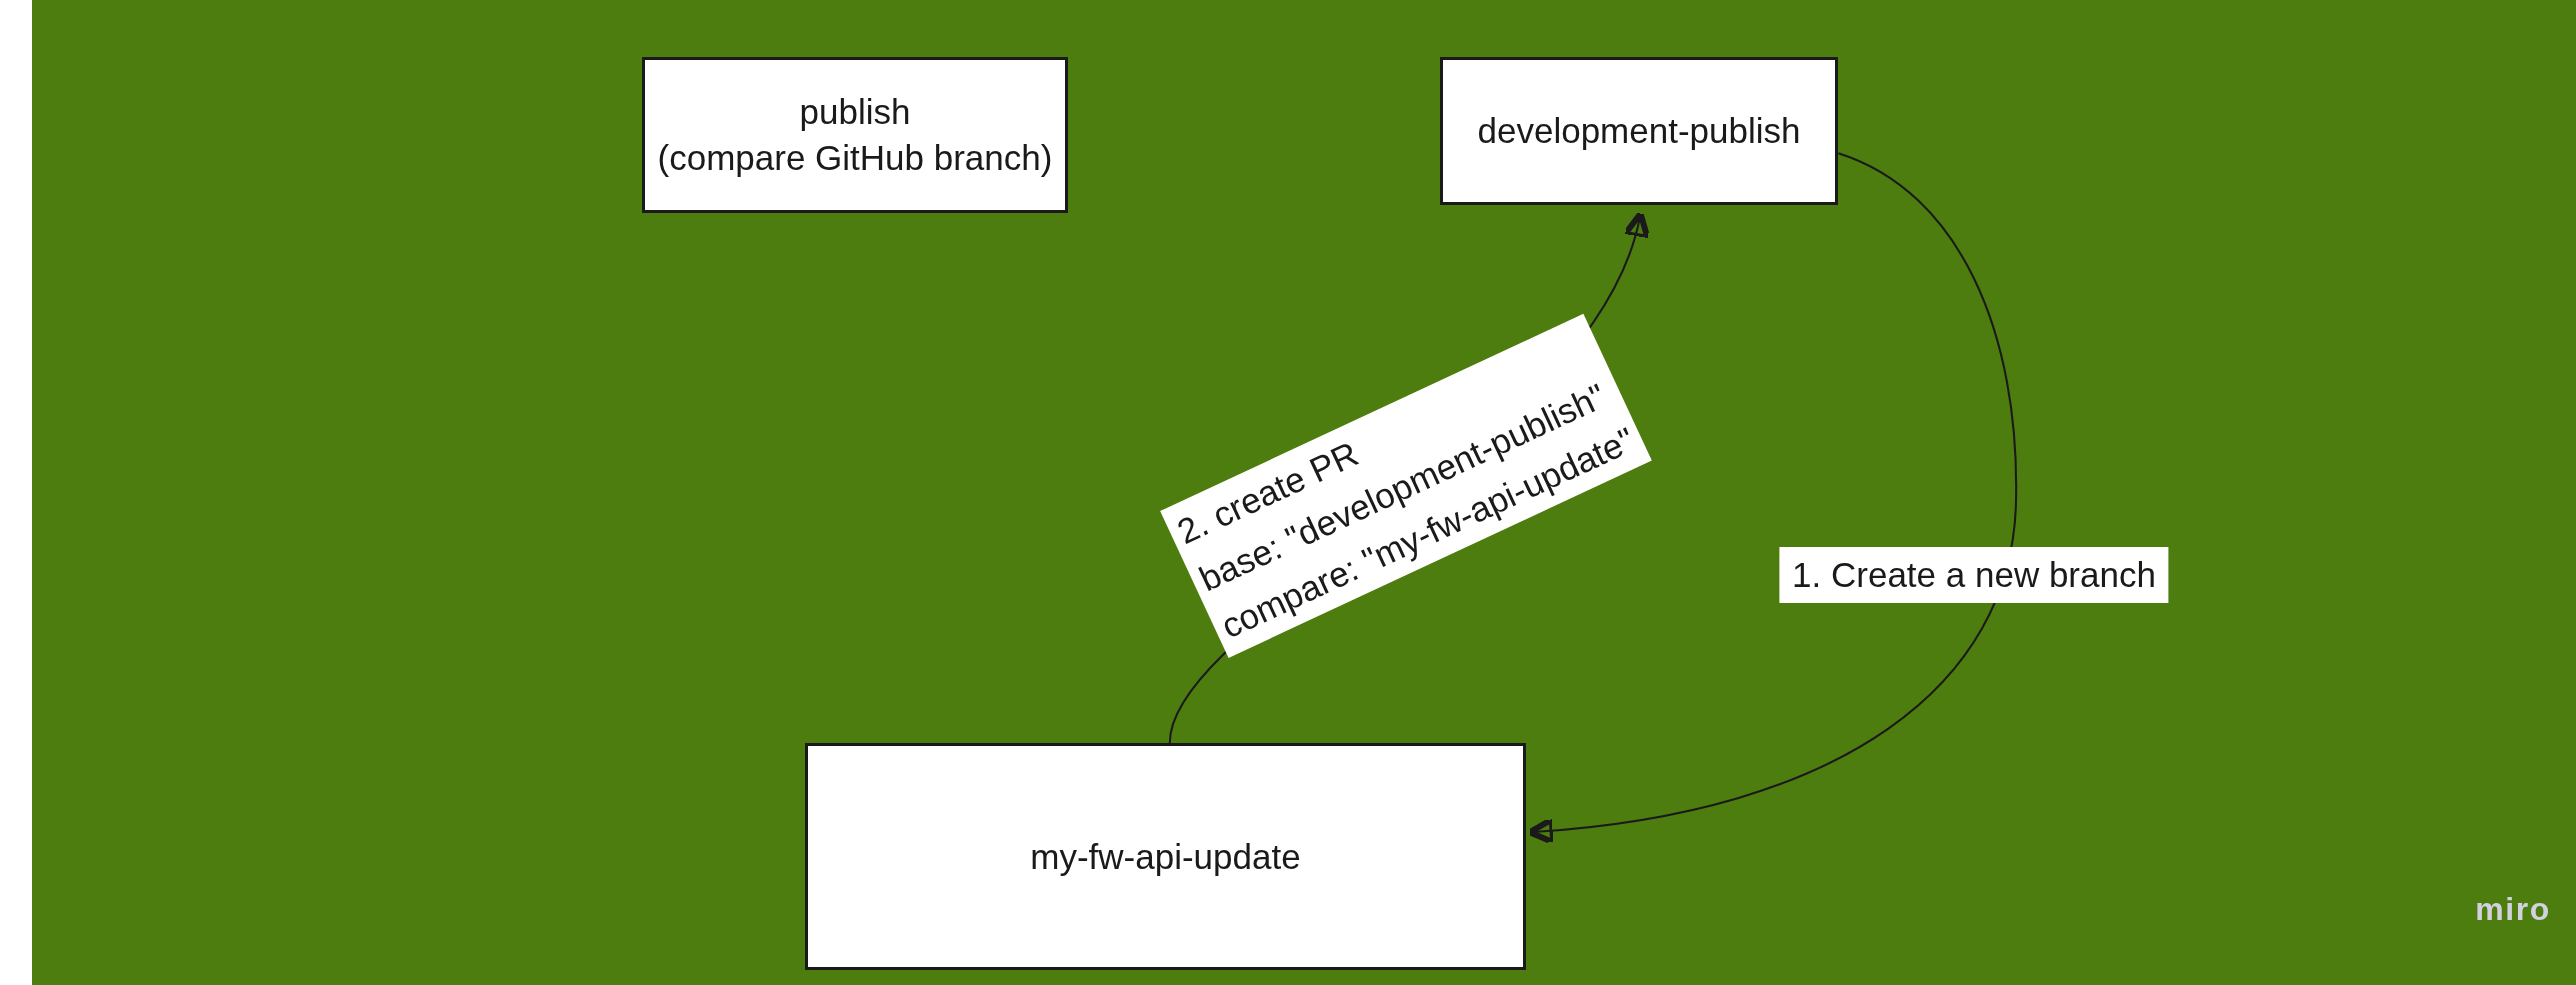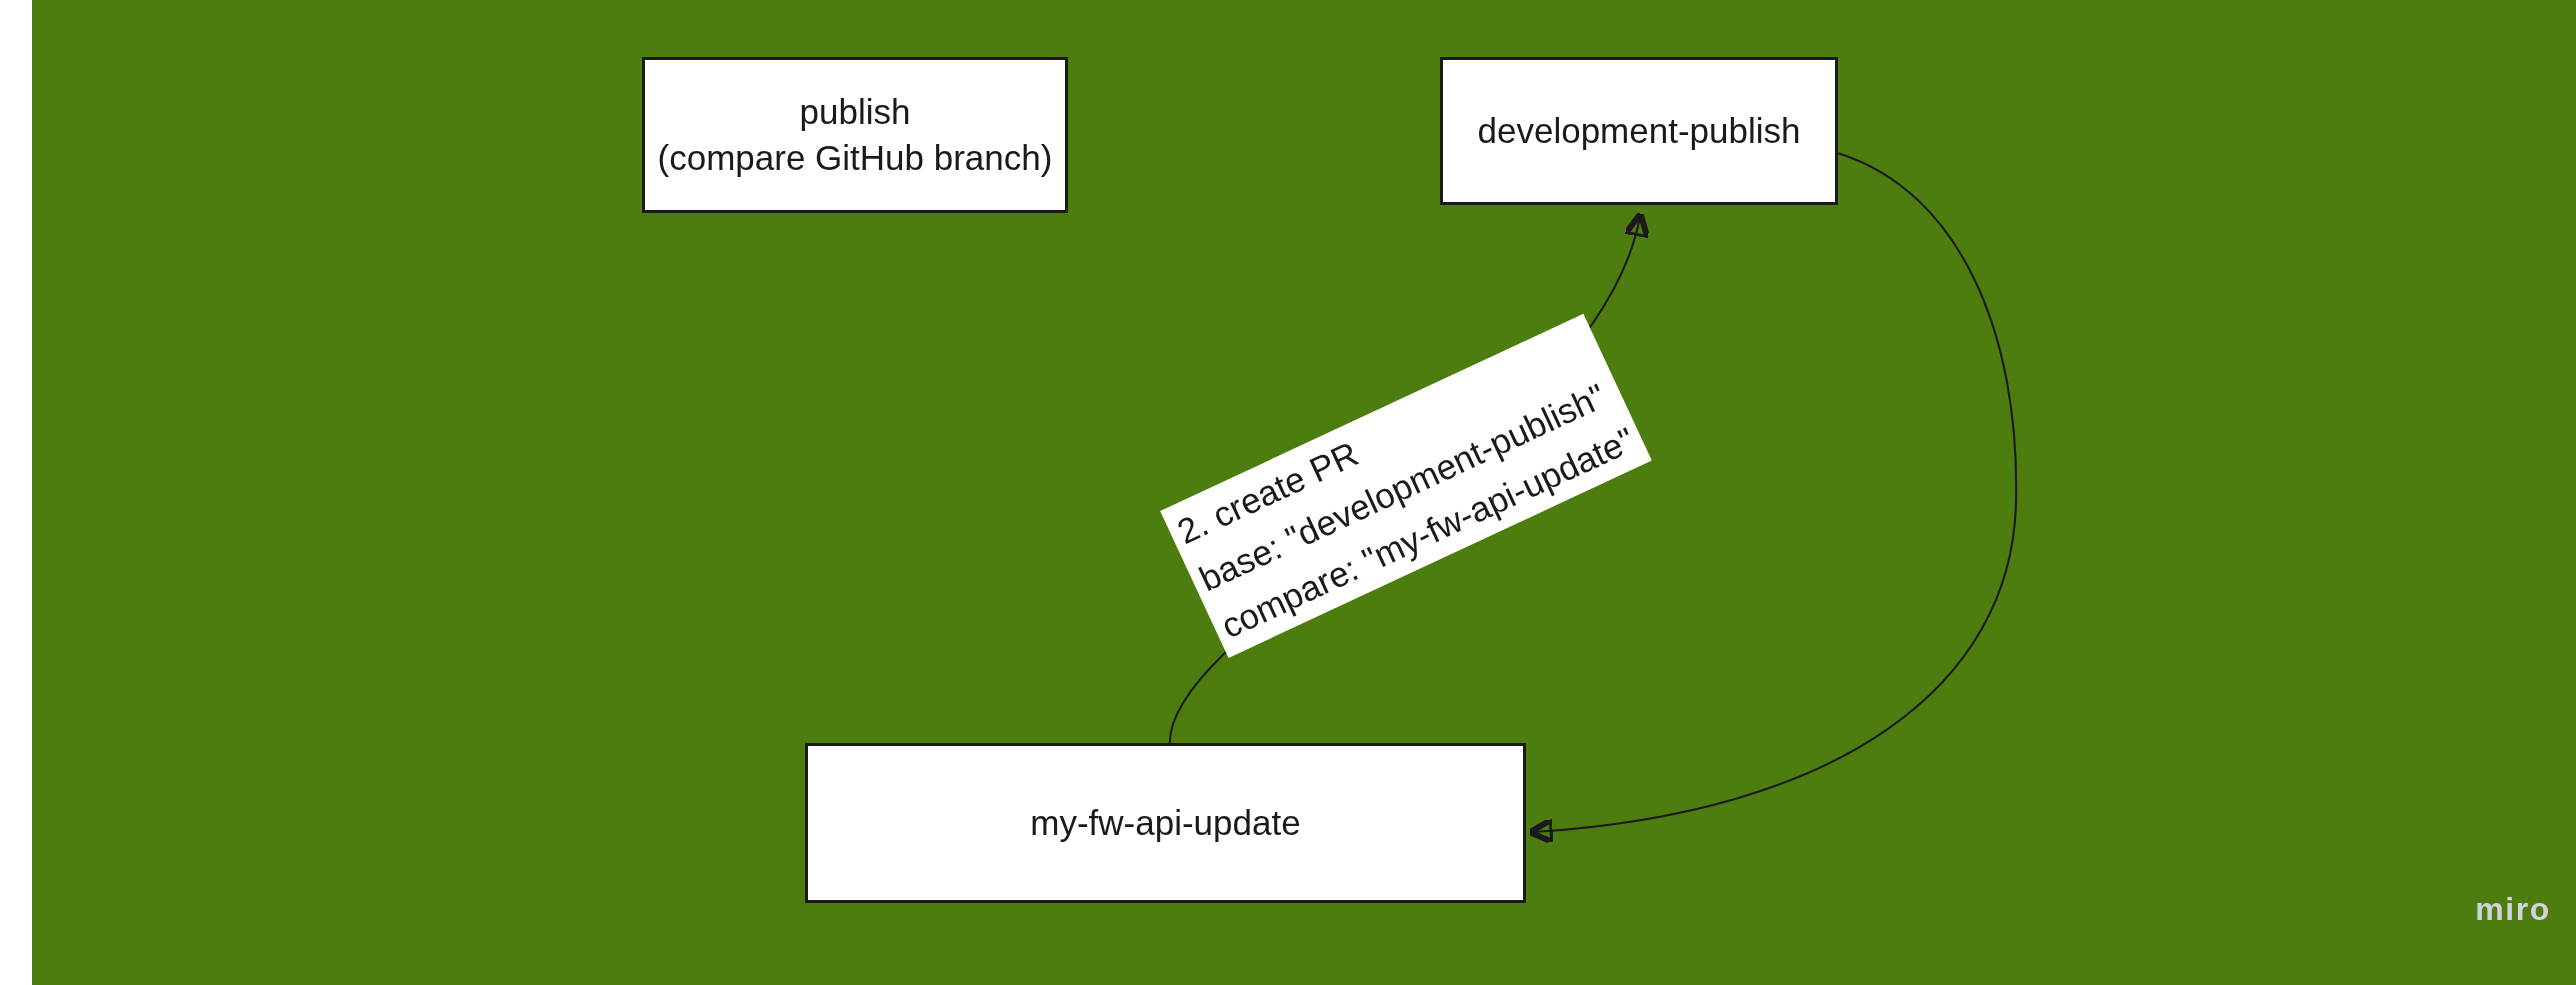--- a/index.html
+++ b/index.html
@@ -40,21 +40,21 @@
     flex-direction: column;
     align-items: center;
     justify-content: center;
     text-align: center;
     font-size: 35px;
     line-height: 46px;
     white-space: nowrap;
   }
   .node-publish        { left: 610px;  top: 57px;  width: 426px; height: 156px; }
   .node-dev-publish    { left: 1408px; top: 57px;  width: 398px; height: 148px; }
-  .node-my-fw          { left: 773px;  top: 743px; width: 721px; height: 160px; }
+  .node-my-fw          { left: 773px;  top: 743px; width: 721px; height: 227px; }
 
   .label-create-branch {
     position: absolute;
     z-index: 2;
     left: 1942px;
     top: 575px;
     transform: translate(-50%, -50%);
     background: #ffffff;
     padding: 8px 12.7px;
     font-size: 35px;
@@ -105,20 +105,21 @@
   </div>
 
   <div class="node node-dev-publish">
     <div>development-publish</div>
   </div>
 
   <div class="node node-my-fw">
     <div>my-fw-api-update</div>
   </div>
 
+  <div class="label-create-branch">1. Create a new branch</div>
 
   <div class="label-create-pr">
     <div>2. create PR</div>
     <div>base: "development-publish"</div>
     <div>compare: "my-fw-api-update"</div>
   </div>
 
   <div class="watermark">miro</div>
 
 </div>

